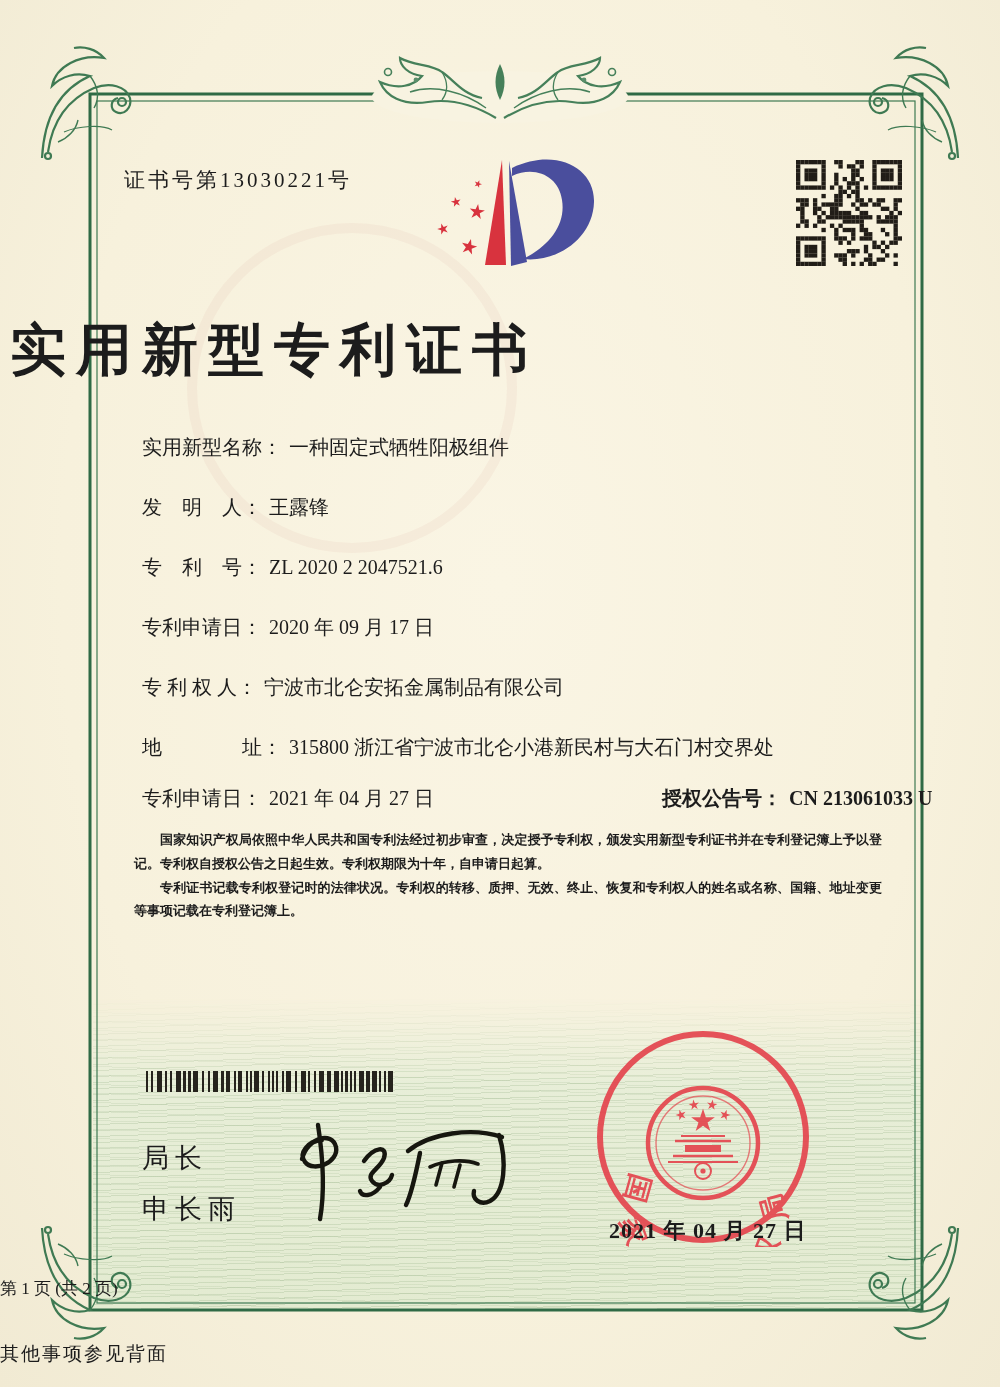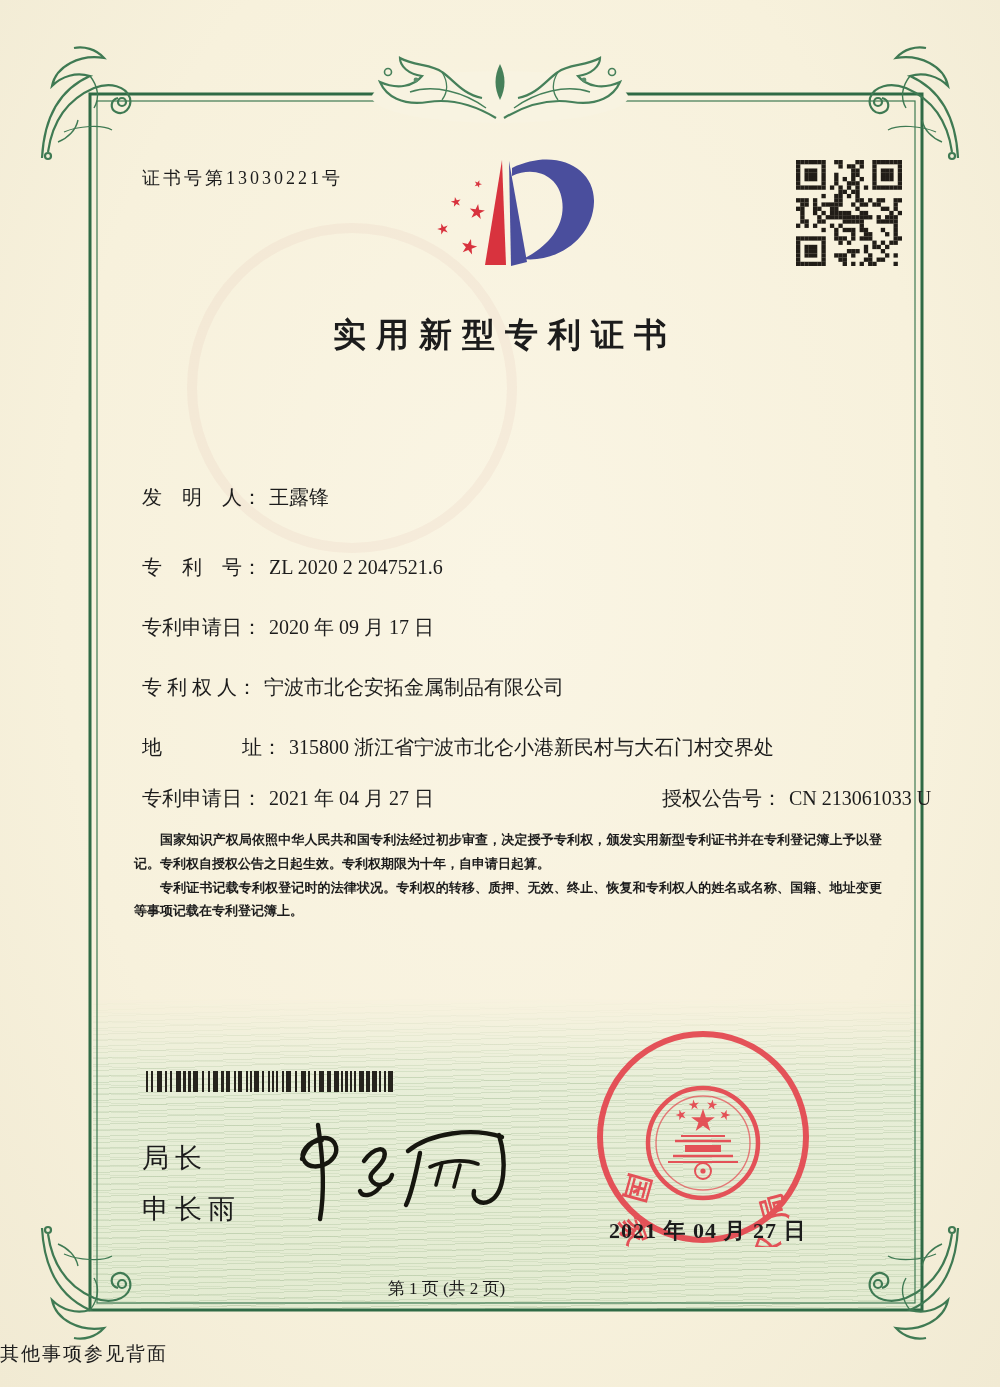--- a/index.html
+++ b/index.html
@@ -18,38 +18,38 @@
   
   .band{
     position:absolute;left:93px;top:998px;width:828px;height:312px;
     background:
       repeating-linear-gradient(178deg, rgba(140,170,125,.25) 0 1px, transparent 1px 6px),
       repeating-linear-gradient(2deg, rgba(140,170,125,.16) 0 1px, transparent 1px 9px),
       linear-gradient(#e9efda,#e3ebd1);
     -webkit-mask-image:linear-gradient(180deg,transparent 0,#000 85px);
     mask-image:linear-gradient(180deg,transparent 0,#000 85px);
   }
-  .cert-no{left:142px;top:166px;font-size:18px;letter-spacing:3px;}
+  .cert-no{left:124px;top:166px;font-size:21px;letter-spacing:3px;}
   .title{
-    left:0;top:313px;width:1000px;text-align:center;margin:0;
-    font-size:33px;font-weight:700;letter-spacing:10px;text-indent:10px;
+    left:0;top:313px;width:1000px;margin:0;
+    font-size:56px;font-weight:700;letter-spacing:10px;text-indent:10px;
   }
   .frow{left:142px;font-size:20px;white-space:nowrap;}
   .frow .lab{display:inline-block;}
   .frow .val{margin-left:7px;}
-  .grant-right{position:absolute;left:520px;top:0;}
+  .grant-right{position:absolute;left:520px;top:0;font-weight:bold;}
   .bodytext{
     left:134px;top:828px;width:748px;font-size:13px;line-height:1.83;
     text-align:justify;
     font-weight:bold;
   }
   .bodytext p{margin:0;text-indent:2em;}
   .sig-label{left:142px;font-size:27px;letter-spacing:6px;}
   .seal-date{left:609px;top:1216px;font-size:22px;font-weight:700;letter-spacing:1px;}
-  .page-num{left:0;top:1277px;width:893px;text-align:center;font-size:17px;}
+  .page-num{left:0;top:1277px;width:893px;text-align:left;font-size:17px;}
   .back-note{left:0;top:1341px;width:1000px;text-align:left;font-size:19px;letter-spacing:2px;}
   svg{display:block;}
 </style>
 </head>
 <body>
 
 <div class="page">
 
   <div class="band"></div>
 
@@ -401,21 +401,24 @@
       <rect x="11" y="24" width="1.02" height="1.02" fill="#211d17"></rect>
       <rect x="13" y="24" width="1.02" height="1.02" fill="#211d17"></rect>
       <rect x="15" y="24" width="1.02" height="1.02" fill="#211d17"></rect>
       <rect x="17" y="24" width="1.02" height="1.02" fill="#211d17"></rect>
       <rect x="18" y="24" width="1.02" height="1.02" fill="#211d17"></rect>
       <rect x="23" y="24" width="1.02" height="1.02" fill="#211d17"></rect>
     </svg>
 
   <h1 class="abs title">实用新型专利证书</h1>
 
-  <div class="abs frow" style="top:484px">
+  <div class="abs frow" style="top:434px">
+    <span class="lab">实用新型名称：</span><span class="val">一种固定式牺牲阳极组件</span>
+  </div>
+  <div class="abs frow" style="top:494px">
     <span class="lab">发　明　人：</span><span class="val">王露锋</span>
   </div>
   <div class="abs frow" style="top:554px">
     <span class="lab">专　利　号：</span><span class="val">ZL 2020 2 2047521.6</span>
   </div>
   <div class="abs frow" style="top:614px">
     <span class="lab">专利申请日：</span><span class="val">2020 年 09 月 17 日</span>
   </div>
   <div class="abs frow" style="top:674px">
     <span class="lab">专 利 权 人：</span><span class="val">宁波市北仑安拓金属制品有限公司</span>

